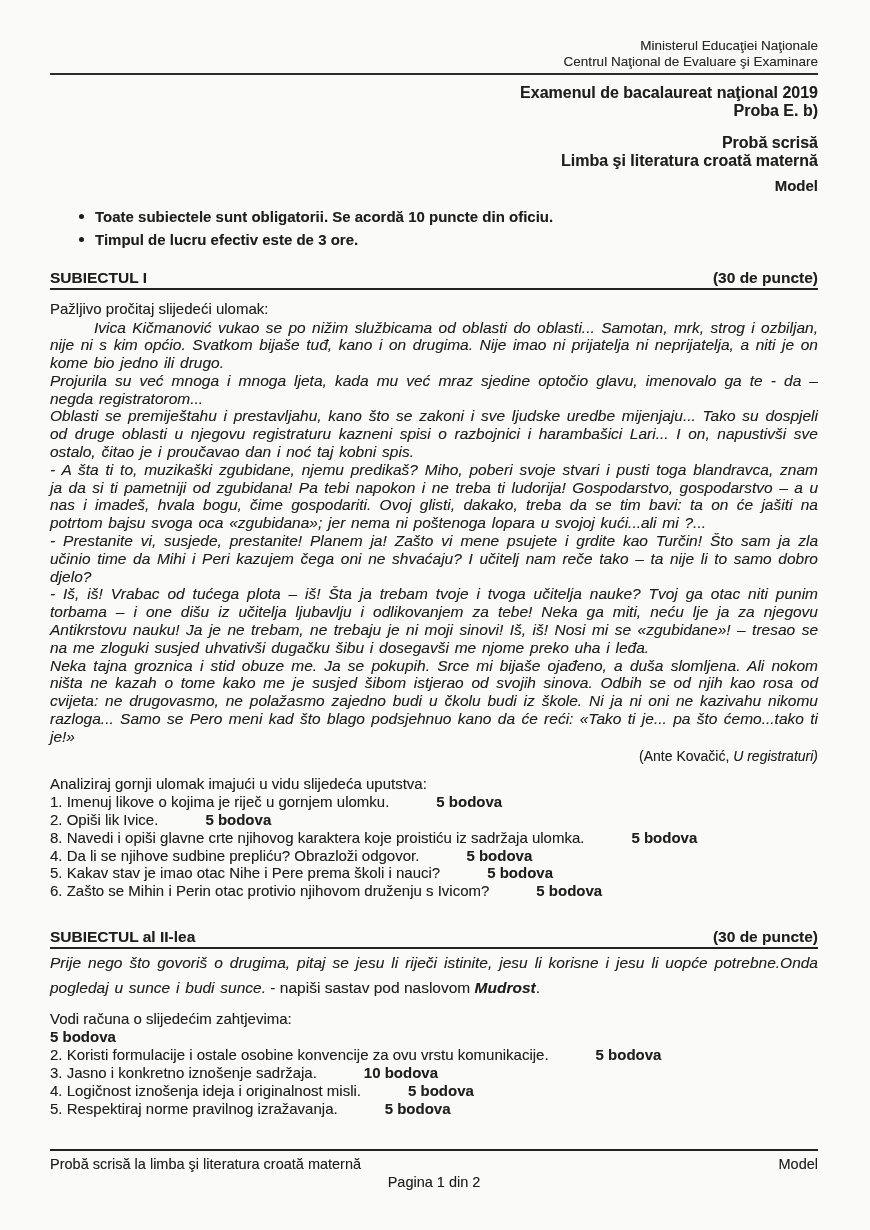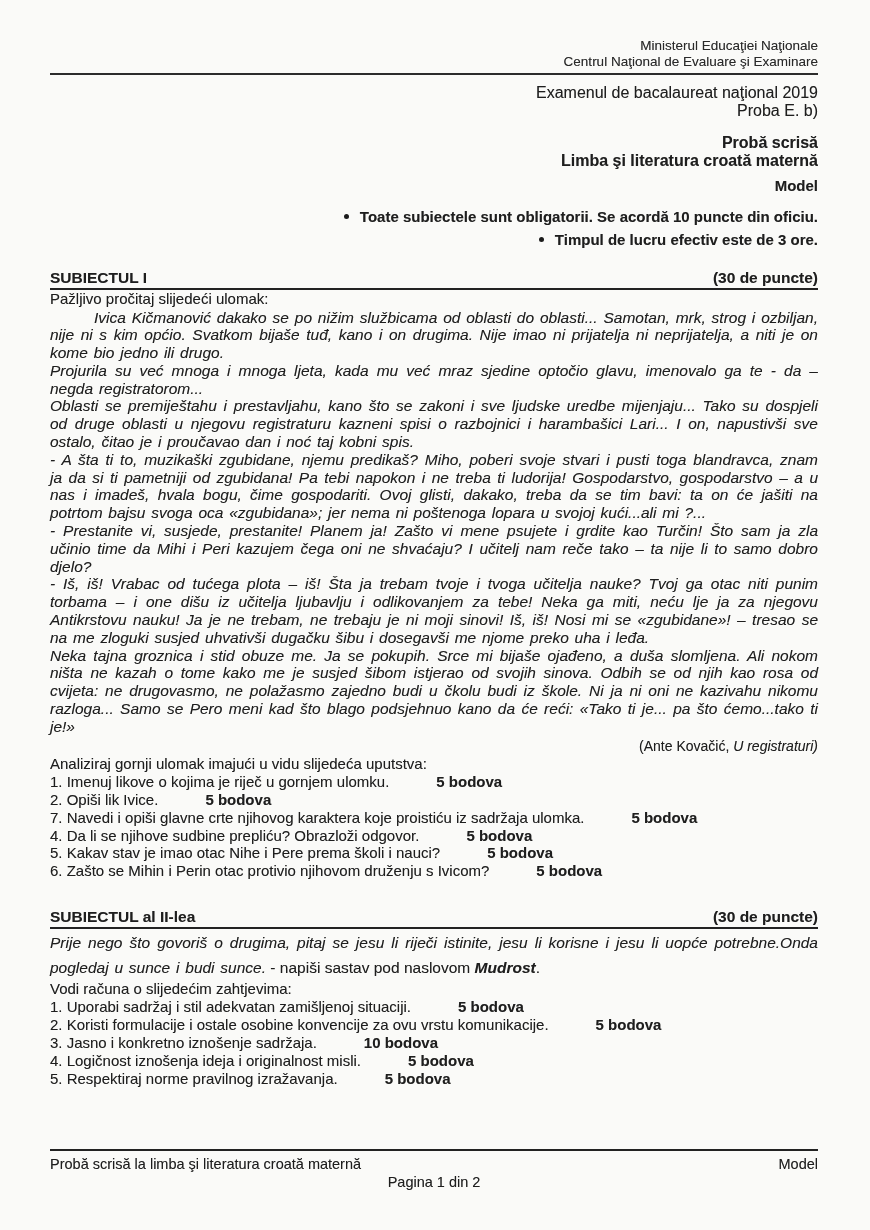--- a/index.html
+++ b/index.html
@@ -11,37 +11,37 @@
     position: relative;
     overflow: hidden;
     text-shadow: 0 0 0.5px rgba(40,40,40,.38);
   }
   .page { padding: 38px 52px 0 50px; }
 
   .center { text-align: right; }
   .ministry { font-size: 13.5px; line-height: 16px; color: #2a2a2a; }
   .head-rule { border-bottom: 2px solid #2c2c2c; margin-top: 3px; }
 
-  .exam-title { margin-top: 9px; font-weight: normal; font-size: 16px; line-height: 17.5px; }
+  .exam-title { margin-top: 9px; font-weight: bold; font-size: 16px; line-height: 17.5px; }
   .written-block { margin-top: 15px; font-weight: bold; font-size: 16px; line-height: 17.5px; }
   .model-top { margin-top: 8px; text-align: right; font-weight: bold; font-size: 15px; line-height: 17px; }
 
   .notices { margin-top: 11px; font-weight: bold; font-size: 15px; }
-  .notice { display: flex; line-height: 23px; justify-content: flex-end; }
+  .notice { display: flex; line-height: 23px; }
   .notice .dot { flex: none; width: 5px; height: 5px; border-radius: 50%; background: #1b1b1b; margin: 9px 11px 0 29px; }
 
   .section-head {
     display: flex; justify-content: space-between;
     font-weight: bold; font-size: 15.5px; line-height: 18px;
     border-bottom: 2.5px solid #222; padding-bottom: 1px;
   }
   .sh1 { margin-top: 18px; }
   .sh2 { margin-top: 28px; }
 
-  .plain-line { font-size: 15px; line-height: 18.5px; }
+  .plain-line { font-size: 15px; line-height: 18.5px; margin-top: 10px; }
 
   .passage { font-style: italic; font-size: 15.5px; line-height: 17.8px; text-align: justify; word-spacing: 1.5px; }
   .passage p { margin: 0; }
   .passage p.indent-first { text-indent: 44px; }
 
   .attribution { text-align: right; font-size: 14px; line-height: 18px; margin-top: 1px; }
   .attribution .work { font-style: italic; }
 
   .qlist { font-size: 15px; }
   .qrow { display: flex; justify-content: flex-start; line-height: 17.8px; gap: 35px; }
@@ -93,21 +93,21 @@
   </div>
 
   <div class="section-head sh1">
     <span>SUBIECTUL I</span>
     <span>(30 de puncte)</span>
   </div>
 
   <div class="plain-line">Pažljivo pročitaj slijedeći ulomak:</div>
 
   <div class="passage">
-    <p class="indent-first">Ivica Kičmanović dakako se po nižim službicama od oblasti do oblasti... Samotan, mrk, strog i ozbiljan, nije ni s kim općio. Svatkom bijaše tuđ, kano i on drugima. Nije imao ni prijatelja ni neprijatelja, a niti je on kome bio jedno ili drugo.</p>
+    <p class="indent-first">Ivica Kičmanović vukao se po nižim službicama od oblasti do oblasti... Samotan, mrk, strog i ozbiljan, nije ni s kim općio. Svatkom bijaše tuđ, kano i on drugima. Nije imao ni prijatelja ni neprijatelja, a niti je on kome bio jedno ili drugo.</p>
     <p>Projurila su već mnoga i mnoga ljeta, kada mu već mraz sjedine optočio glavu, imenovalo ga te - da – negda registratorom...</p>
     <p>Oblasti se premiještahu i prestavljahu, kano što se zakoni i sve ljudske uredbe mijenjaju... Tako su dospjeli od druge oblasti u njegovu registraturu kazneni spisi o razbojnici i harambašici Lari... I on, napustivši sve ostalo, čitao je i proučavao dan i noć taj kobni spis.</p>
     <p>- A šta ti to, muzikaški zgubidane, njemu predikaš? Miho, poberi svoje stvari i pusti toga blandravca, znam ja da si ti pametniji od zgubidana! Pa tebi napokon i ne treba ti ludorija! Gospodarstvo, gospodarstvo – a u nas i imadeš, hvala bogu, čime gospodariti. Ovoj glisti, dakako, treba da se tim bavi: ta on će jašiti na potrtom bajsu svoga oca «zgubidana»; jer nema ni poštenoga lopara u svojoj kući...ali mi ?...</p>
     <p>- Prestanite vi, susjede, prestanite! Planem ja! Zašto vi mene psujete i grdite kao Turčin! Što sam ja zla učinio time da Mihi i Peri kazujem čega oni ne shvaćaju? I učitelj nam reče tako – ta nije li to samo dobro djelo?</p>
     <p>- Iš, iš! Vrabac od tućega plota – iš! Šta ja trebam tvoje i tvoga učitelja nauke? Tvoj ga otac niti punim torbama – i one dišu iz učitelja ljubavlju i odlikovanjem za tebe! Neka ga miti, neću lje ja za njegovu Antikrstovu nauku! Ja je ne trebam, ne trebaju je ni moji sinovi! Iš, iš! Nosi mi se «zgubidane»! – tresao se na me zloguki susjed uhvativši dugačku šibu i dosegavši me njome preko uha i leđa.</p>
     <p>Neka tajna groznica i stid obuze me. Ja se pokupih. Srce mi bijaše ojađeno, a duša slomljena. Ali nokom ništa ne kazah o tome kako me je susjed šibom istjerao od svojih sinova. Odbih se od njih kao rosa od cvijeta: ne drugovasmo, ne polažasmo zajedno budi u čkolu budi iz škole. Ni ja ni oni ne kazivahu nikomu razloga... Samo se Pero meni kad što blago podsjehnuo kano da će reći: «Tako ti je... pa što ćemo...tako ti je!»</p>
   </div>
 
   <div class="attribution">
     <span>(Ante Kovačić, </span><span class="work">U registraturi)</span>
@@ -118,21 +118,21 @@
   <div class="qlist">
     <div class="qrow">
       <span class="q-text">1. Imenuj likove o kojima je riječ u gornjem ulomku.</span>
       <span class="q-pts">5 bodova</span>
     </div>
     <div class="qrow">
       <span class="q-text">2. Opiši lik Ivice.</span>
       <span class="q-pts">5 bodova</span>
     </div>
     <div class="qrow">
-      <span class="q-text">7. Navedi i opiši glavne crte njihovog karaktera koje proistiću iz sadržaja ulomka.</span>
+      <span class="q-text">8. Navedi i opiši glavne crte njihovog karaktera koje proistiću iz sadržaja ulomka.</span>
       <span class="q-pts">5 bodova</span>
     </div>
     <div class="qrow">
       <span class="q-text">4. Da li se njihove sudbine prepliću? Obrazloži odgovor.</span>
       <span class="q-pts">5 bodova</span>
     </div>
     <div class="qrow">
       <span class="q-text">5. Kakav stav je imao otac Nihe i Pere prema školi i nauci?</span>
       <span class="q-pts">5 bodova</span>
     </div>
@@ -148,21 +148,20 @@
   </div>
 
   <div class="quote">
     <span class="it">Prije nego što govoriš o drugima, pitaj se jesu li riječi istinite, jesu li korisne i jesu li uopće potrebne.Onda pogledaj u sunce i budi sunce.</span><span class="reg"> - napiši sastav pod naslovom </span><span class="bold-it">Mudrost</span><span class="reg">.</span>
   </div>
 
   <div class="plain-line">Vodi računa o slijedećim zahtjevima:</div>
 
   <div class="qlist">
     <div class="qrow">
-      <span class="q-text">1. Uporabi sadržaj i stil adekvatan zamišljenoj situaciji.</span>
       <span class="q-pts">5 bodova</span>
     </div>
     <div class="qrow">
       <span class="q-text">2. Koristi formulacije i ostale osobine konvencije za ovu vrstu komunikacije.</span>
       <span class="q-pts">5 bodova</span>
     </div>
     <div class="qrow">
       <span class="q-text">3. Jasno i konkretno iznošenje sadržaja.</span>
       <span class="q-pts">10 bodova</span>
     </div>

